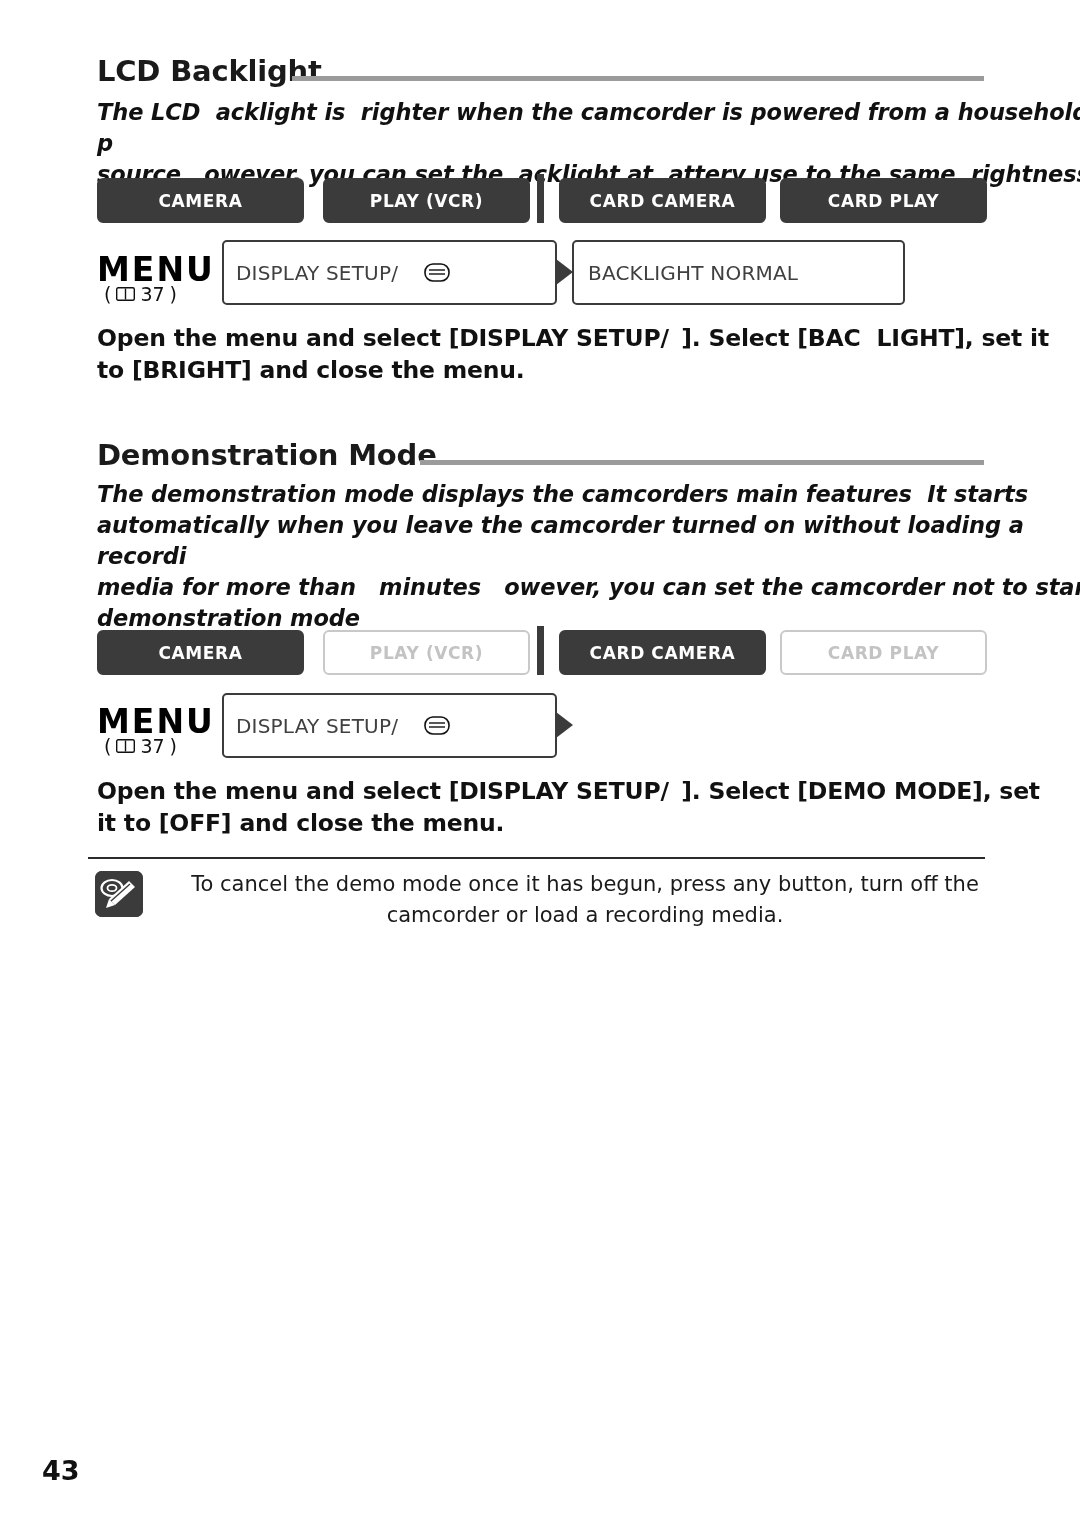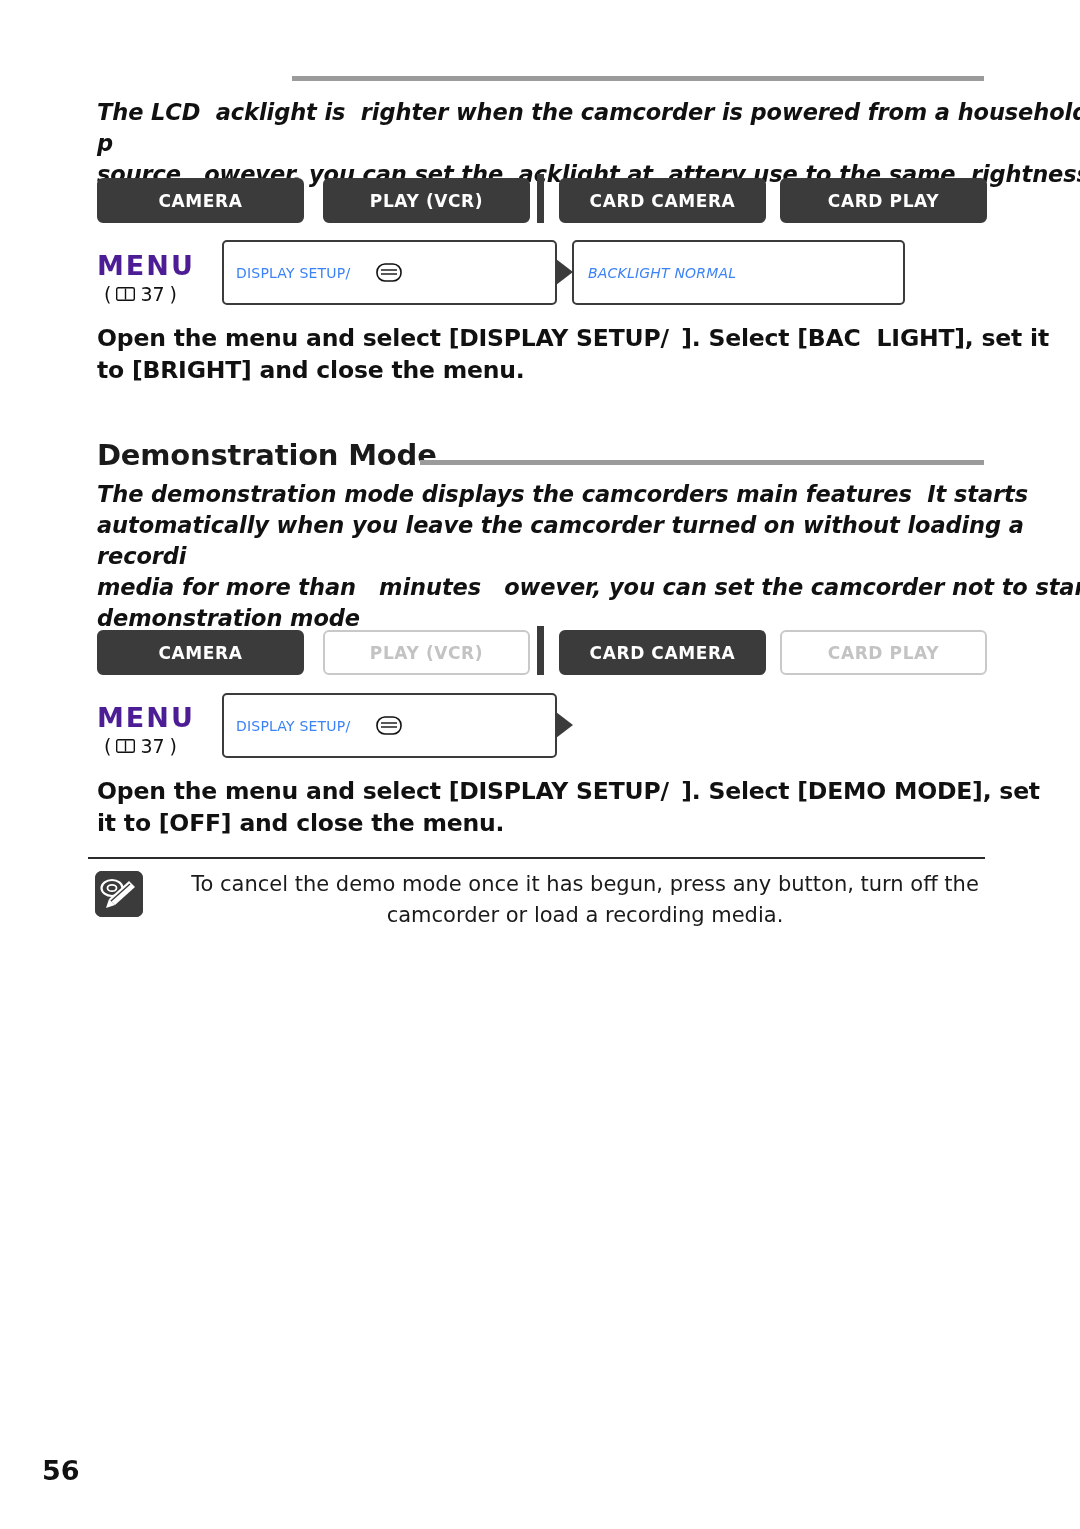--- a/index.html
+++ b/index.html
@@ -84,24 +84,24 @@
     position: absolute;
     width: 7px;
     height: 49px;
     background: #3b3b3b;
     top: -4px;
   }
 
   
   .menu-label {
     position: absolute;
-    font-size: 27px;
+    font-size: 33px;
     font-weight: bold;
     letter-spacing: 2px;
-    color: #4c1d95;
+    color: #000000;
   }
   .menu-ref {
     position: absolute;
     font-size: 19px;
     color: #111111;
     display: flex;
     align-items: center;
     gap: 5px;
   }
   .bookicon {
@@ -115,22 +115,22 @@
   .menu-box {
     position: absolute;
     border: 2px solid #3b3b3b;
     border-radius: 5px;
     background: #ffffff;
     display: flex;
     align-items: center;
     box-sizing: border-box;
   }
   .menu-box .txt {
-    font-size: 14px;
-    color: #3b82f6;
+    font-size: 20px;
+    color: #404040;
     letter-spacing: 0.2px;
     white-space: nowrap;
   }
   .arrow-right {
     position: absolute;
     width: 0; height: 0;
     border-top: 13px solid transparent;
     border-bottom: 13px solid transparent;
     border-left: 17px solid #3b3b3b;
   }
@@ -180,20 +180,21 @@
     font-size: 27px;
     font-weight: bold;
     color: #111111;
   }
 </style>
 </head>
 <body>
 
 <div class="page">
 
+  <div class="sec-head" style="top:54px;">LCD Backlight</div>
   <div class="sec-rule" style="left:292px; top:76px; width:692px;"></div>
 
   <div class="intro" style="top:97px;">The LCD  acklight is  righter when the camcorder is powered from a household p
 source   owever, you can set the  acklight at  attery use to the same  rightness</div>
 
   <div class="modebar" style="left:97px; top:178px; width:890px;">
     <div class="pill on" style="left:0px; width:203px;">
       <span>CAMERA</span>
     </div>
     <div class="pill on" style="left:226px; width:203px;">
@@ -227,21 +228,21 @@
       <svg viewBox="0 0 26 19" width="26" height="19">
         <rect x="1" y="1" width="24" height="17" rx="8" fill="none" stroke="#111" stroke-width="1.6"></rect>
         <line x1="5" y1="7" x2="21" y2="7" stroke="#111" stroke-width="1.4"></line>
         <line x1="5" y1="11" x2="21" y2="11" stroke="#111" stroke-width="1.4"></line>
       </svg>
     </span>
   </div>
 
   <div class="arrow-right" style="left:556px; top:259px;"></div>
 
-  <div class="menu-box" style="left:572px; top:240px; width:333px; height:65px; padding-left:14px;font-style:italic;">
+  <div class="menu-box" style="left:572px; top:240px; width:333px; height:65px; padding-left:14px;">
     <span class="txt">BACKLIGHT   NORMAL</span>
   </div>
 
   <div class="instr" style="top:322px;">Open the menu and select [DISPLAY SETUP/  ]. Select [BAC  LIGHT], set it
 to [BRIGHT] and close the menu.</div>
 
   <div class="sec-head" style="top:438px;">Demonstration Mode</div>
   <div class="sec-rule" style="left:420px; top:460px; width:564px;"></div>
 
   <div class="intro" style="top:479px;">The demonstration mode displays the camcorders main features  It starts
@@ -304,15 +305,15 @@
       <ellipse cx="17" cy="17" rx="4.5" ry="3.2" fill="none" stroke="#ffffff" stroke-width="1.8"></ellipse>
       <path d="M14 28 L34 10 L40 16 L20 34 Z" fill="#ffffff"></path>
       <path d="M14 28 L20 34 L11 37 Z" fill="#ffffff"></path>
       <line x1="16" y1="30" x2="35" y2="13" stroke="#3b3b3b" stroke-width="1.4"></line>
     </svg>
   </div>
 
   <div class="note-text" style="left:170px; top:869px;text-align:center;">To cancel the demo mode once it has begun, press any button, turn off the
 camcorder or load a recording media.</div>
 
-  <div class="pageno" style="left:42px; top:1455px;">56</div>
+  <div class="pageno" style="left:42px; top:1455px;">43</div>
 
 </div>
 
 </body></html>

